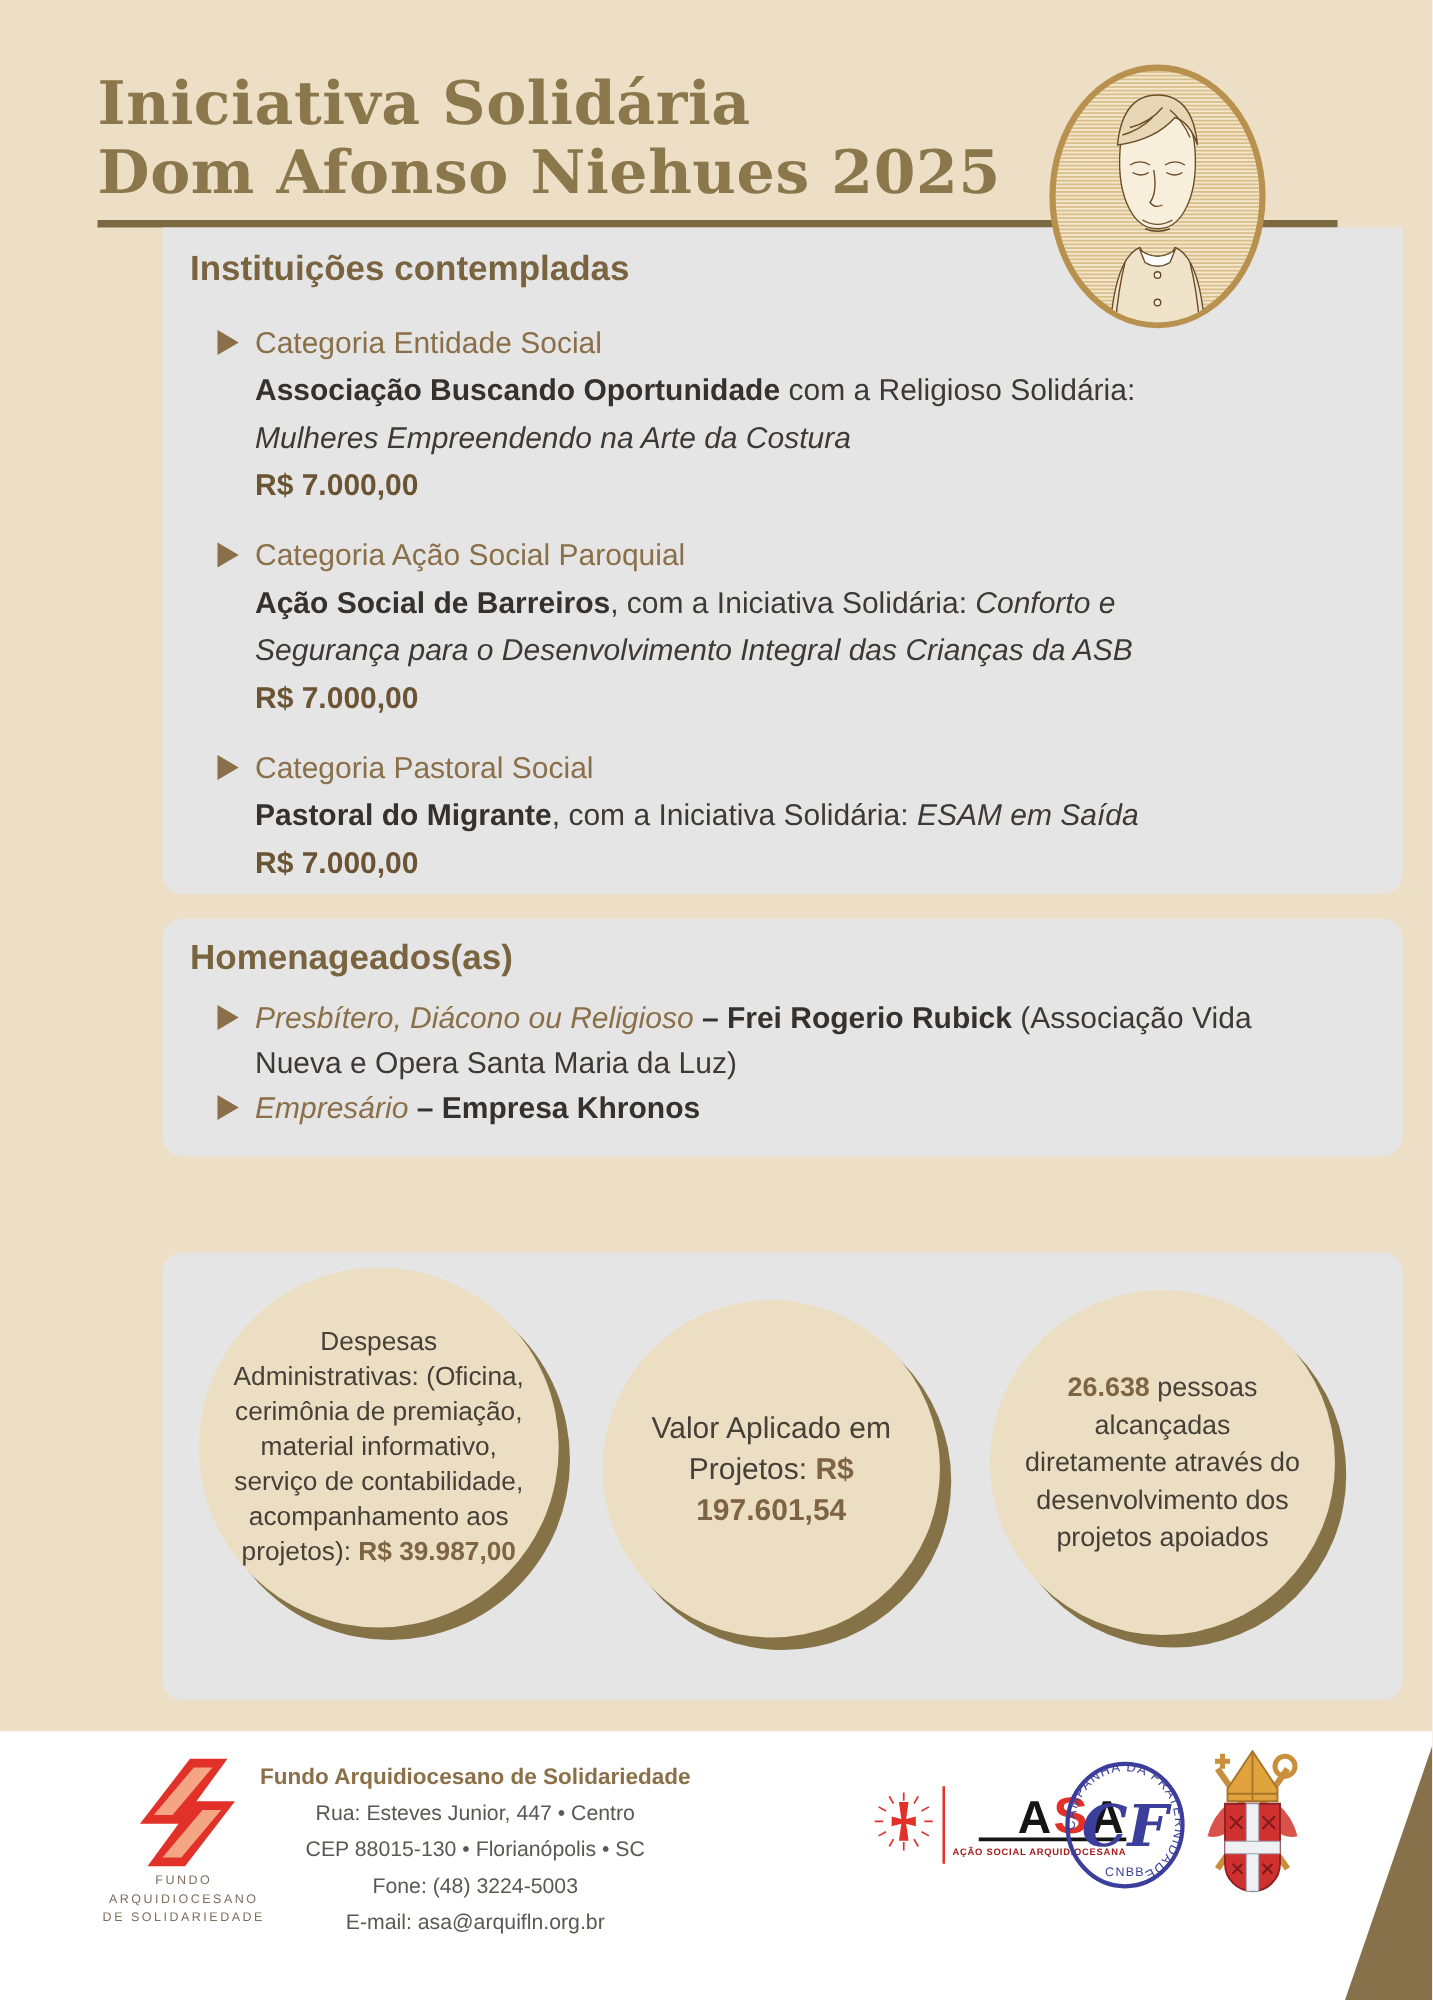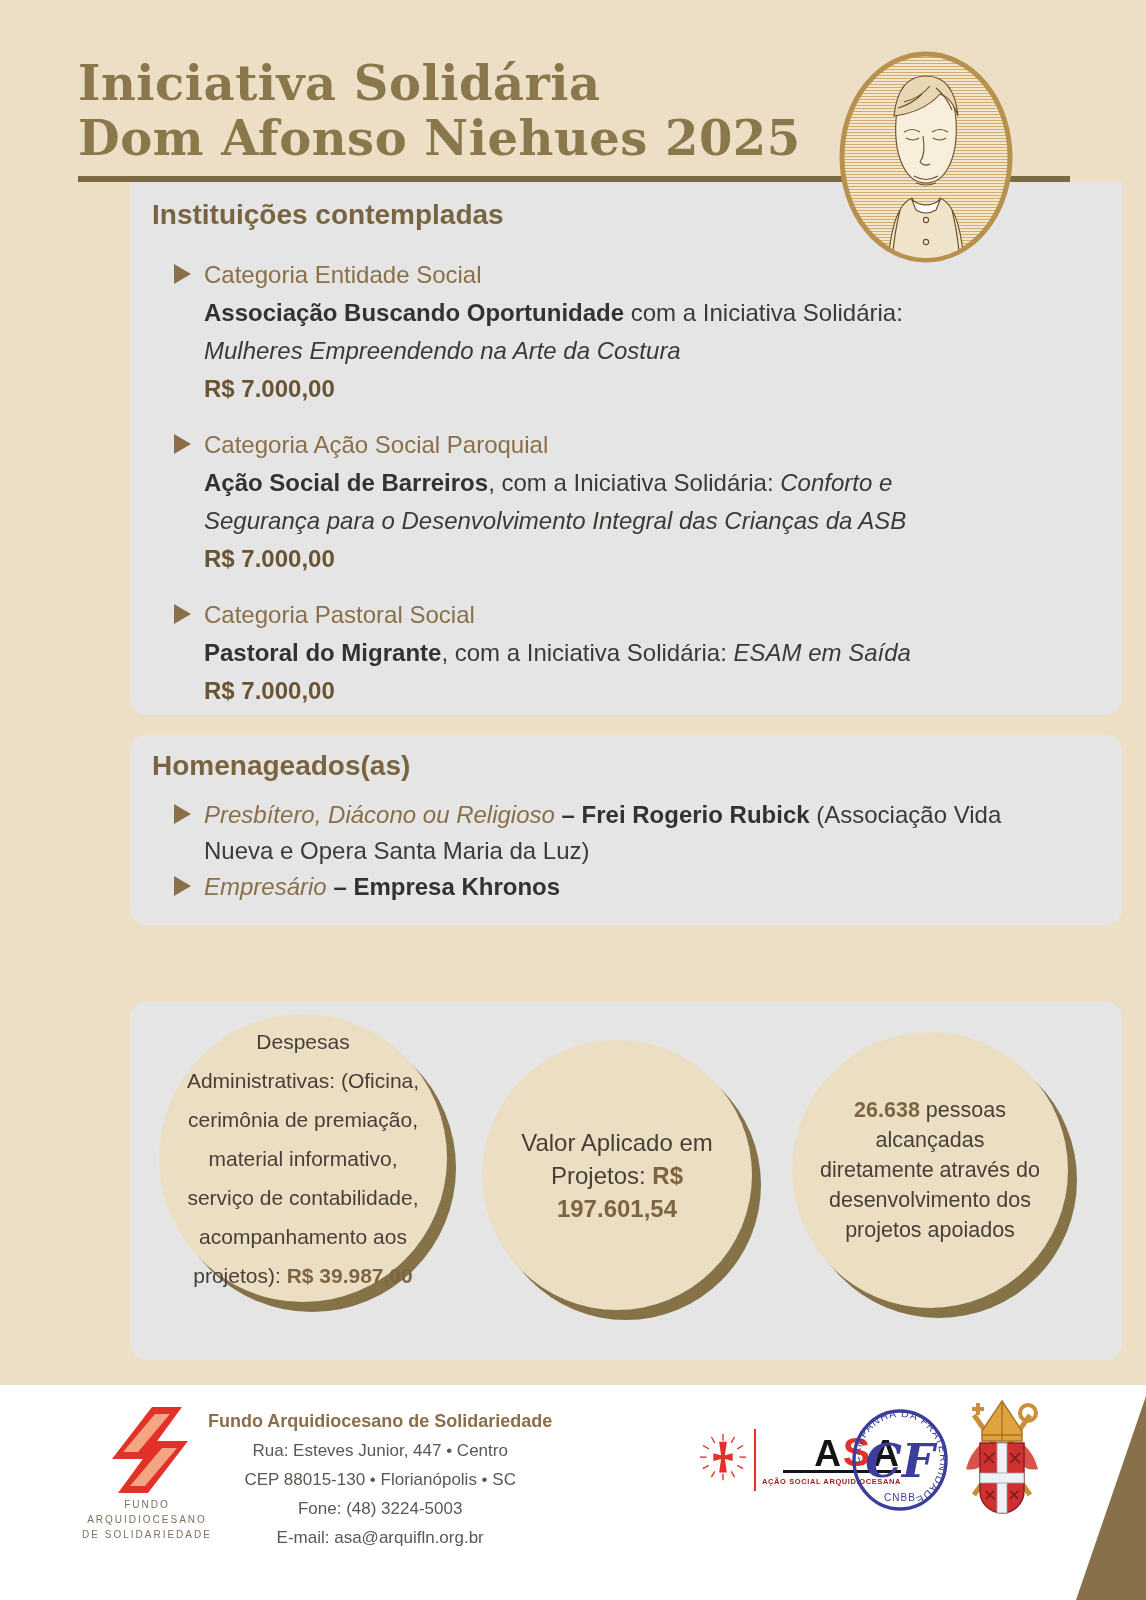--- a/index.html
+++ b/index.html
@@ -43,21 +43,21 @@
   .hentry .bullet{margin-top:7px;}
   .hentry-body{max-width:868px;font-size:24px;line-height:36px;color:var(--body-text);}
   .hrole{font-style:italic;color:var(--accent-brown);}
   .hentry-body b{color:#343230;}
 
   
   .circle{position:absolute;border-radius:50%;background:var(--circle-beige);
     box-shadow:9px 10px 0 var(--olive-shadow);display:flex;align-items:center;
     justify-content:center;text-align:center;color:#474038;}
   .circle .inner{width:82%;}
-  .c1{left:29px;top:12px;width:288px;height:288px;font-size:21px;line-height:39px;}
+  .c1{left:29px;top:12px;width:288px;height:288px;font-size:21px;line-height:28px;}
   .c2{left:352px;top:38px;width:270px;height:270px;font-size:24px;line-height:33px;}
   .c3{left:662px;top:30px;width:276px;height:276px;font-size:21.5px;line-height:30px;}
   .cval{font-weight:bold;color:#7d6442;}
 
   
   .footer{position:absolute;left:0;top:1385px;width:1146px;height:215px;background:#fff;}
   .fund-logo{position:absolute;left:95px;top:20px;width:110px;height:90px;}
   .fund-logo-text{position:absolute;left:42px;top:112px;width:210px;text-align:center;
     font-size:10px;line-height:15px;letter-spacing:2px;color:#7c6f5c;}
   .address{position:absolute;left:208px;top:22px;}
@@ -117,21 +117,21 @@
   <div class="rule"></div>
 
   <section class="panel panel-institutions">
     <h2>Instituições contempladas</h2>
     <div>
 
         <div class="entry">
           <span class="bullet"></span>
           <div class="entry-body">
             <div class="category">Categoria Entidade Social</div>
-            <div><b>Associação Buscando Oportunidade</b><span> com a Iniciativa Solidária: </span><i>Mulheres Empreendendo na Arte da Costura</i></div>
+            <div><b>Associação Buscando Oportunidade</b><span> com a Religioso Solidária: </span><i>Mulheres Empreendendo na Arte da Costura</i></div>
             <div class="value">R$ 7.000,00</div>
           </div>
         </div>
 
         <div class="entry">
           <span class="bullet"></span>
           <div class="entry-body">
             <div class="category">Categoria Ação Social Paroquial</div>
             <div><b>Ação Social de Barreiros</b><span>, com a Iniciativa Solidária: </span><i>Conforto e Segurança para o Desenvolvimento Integral das Crianças da ASB</i></div>
             <div class="value">R$ 7.000,00</div>

